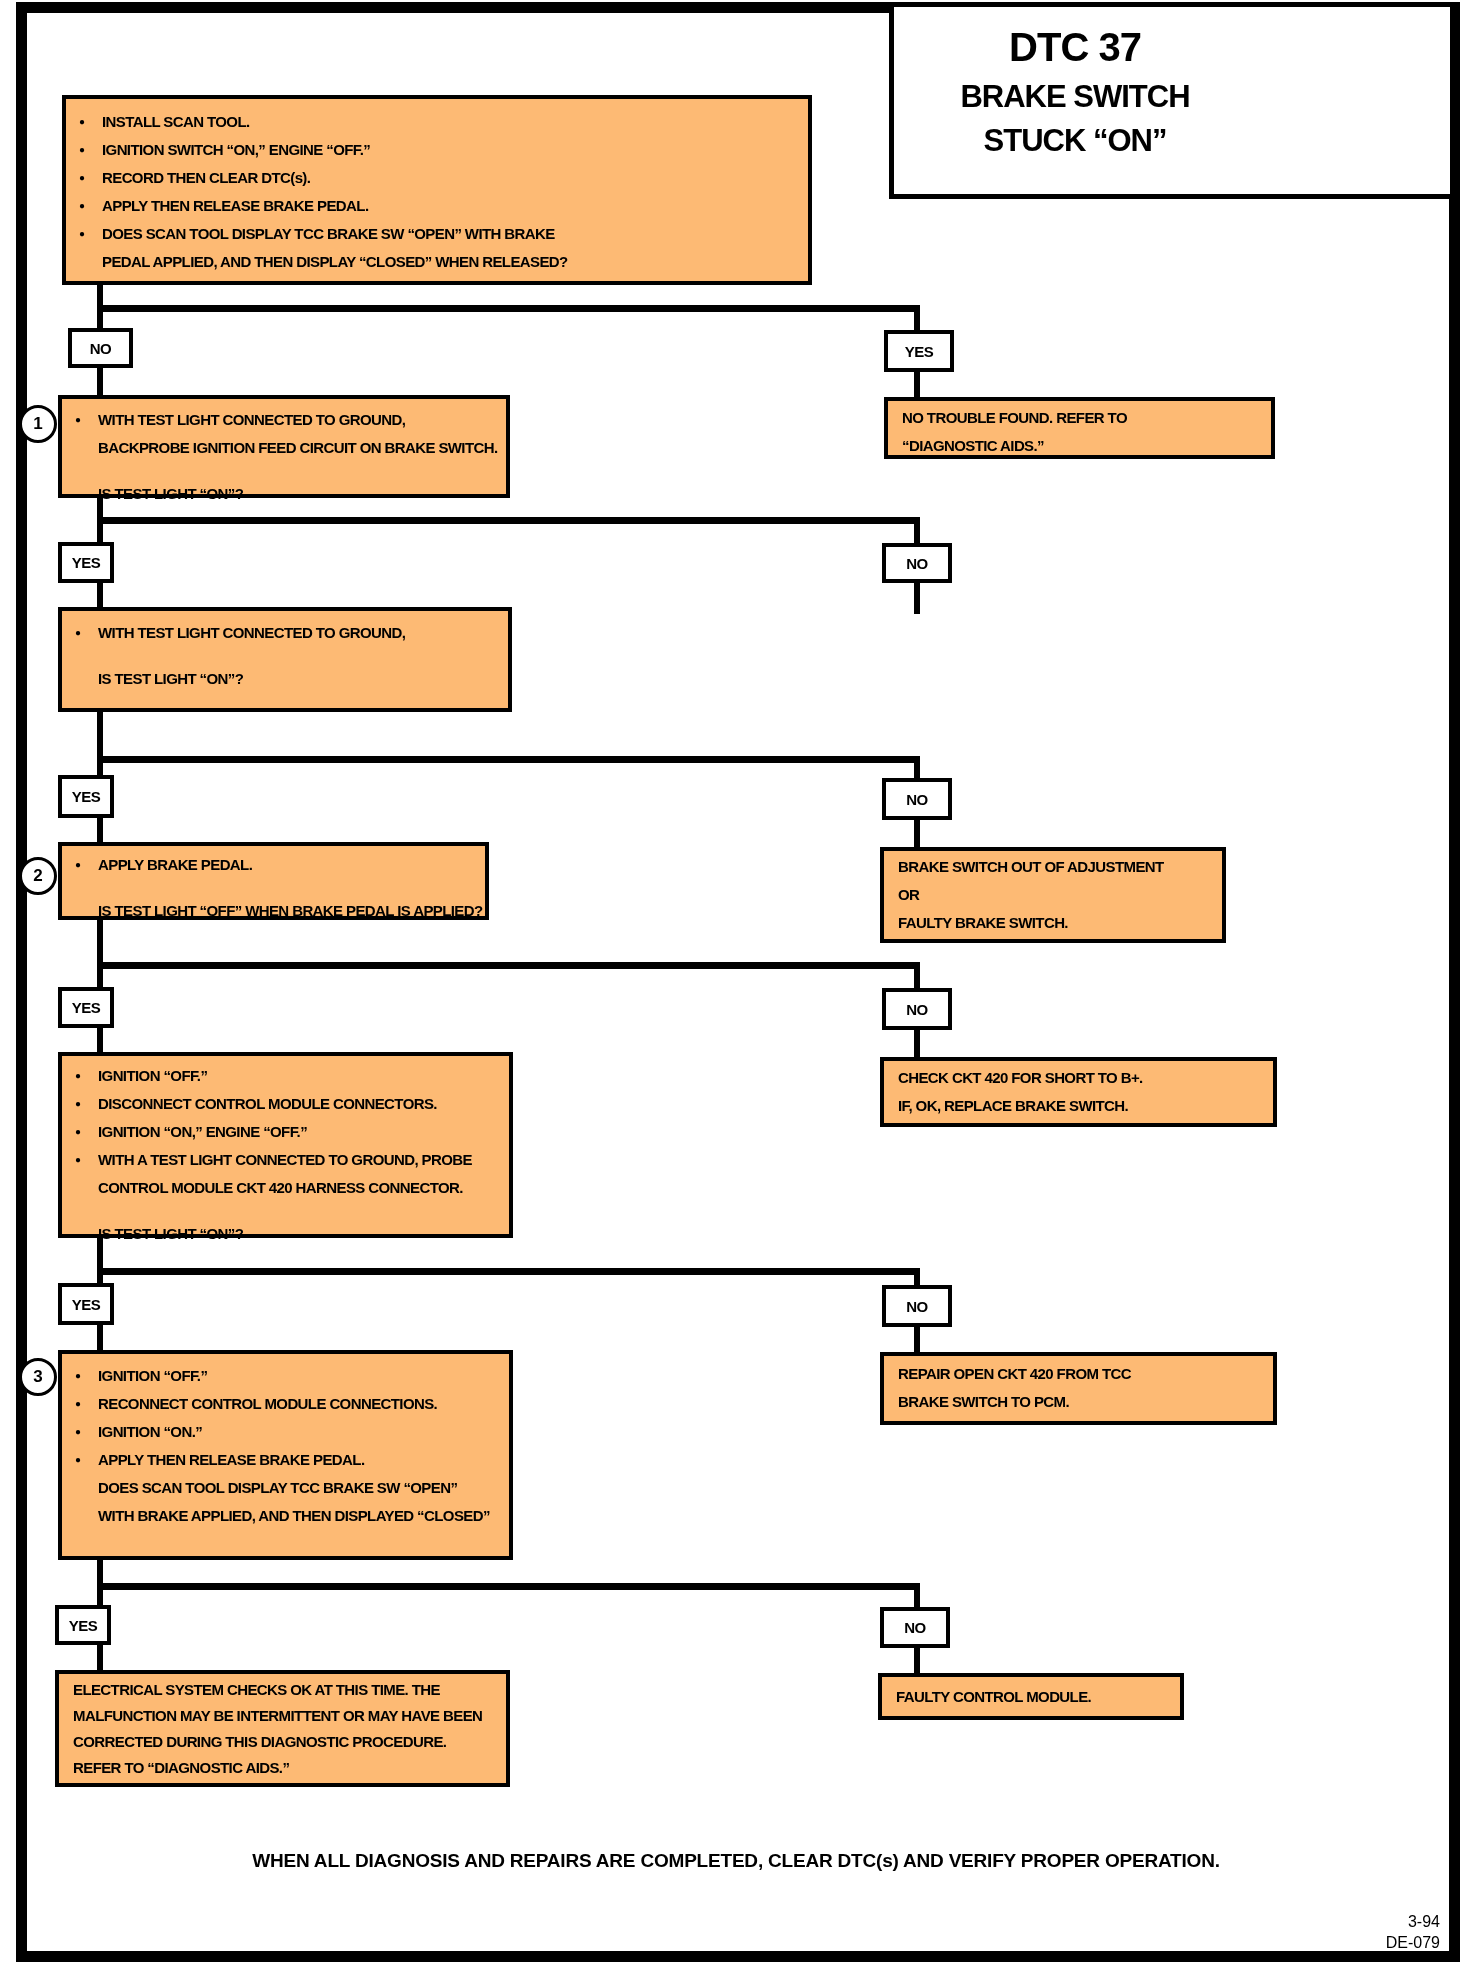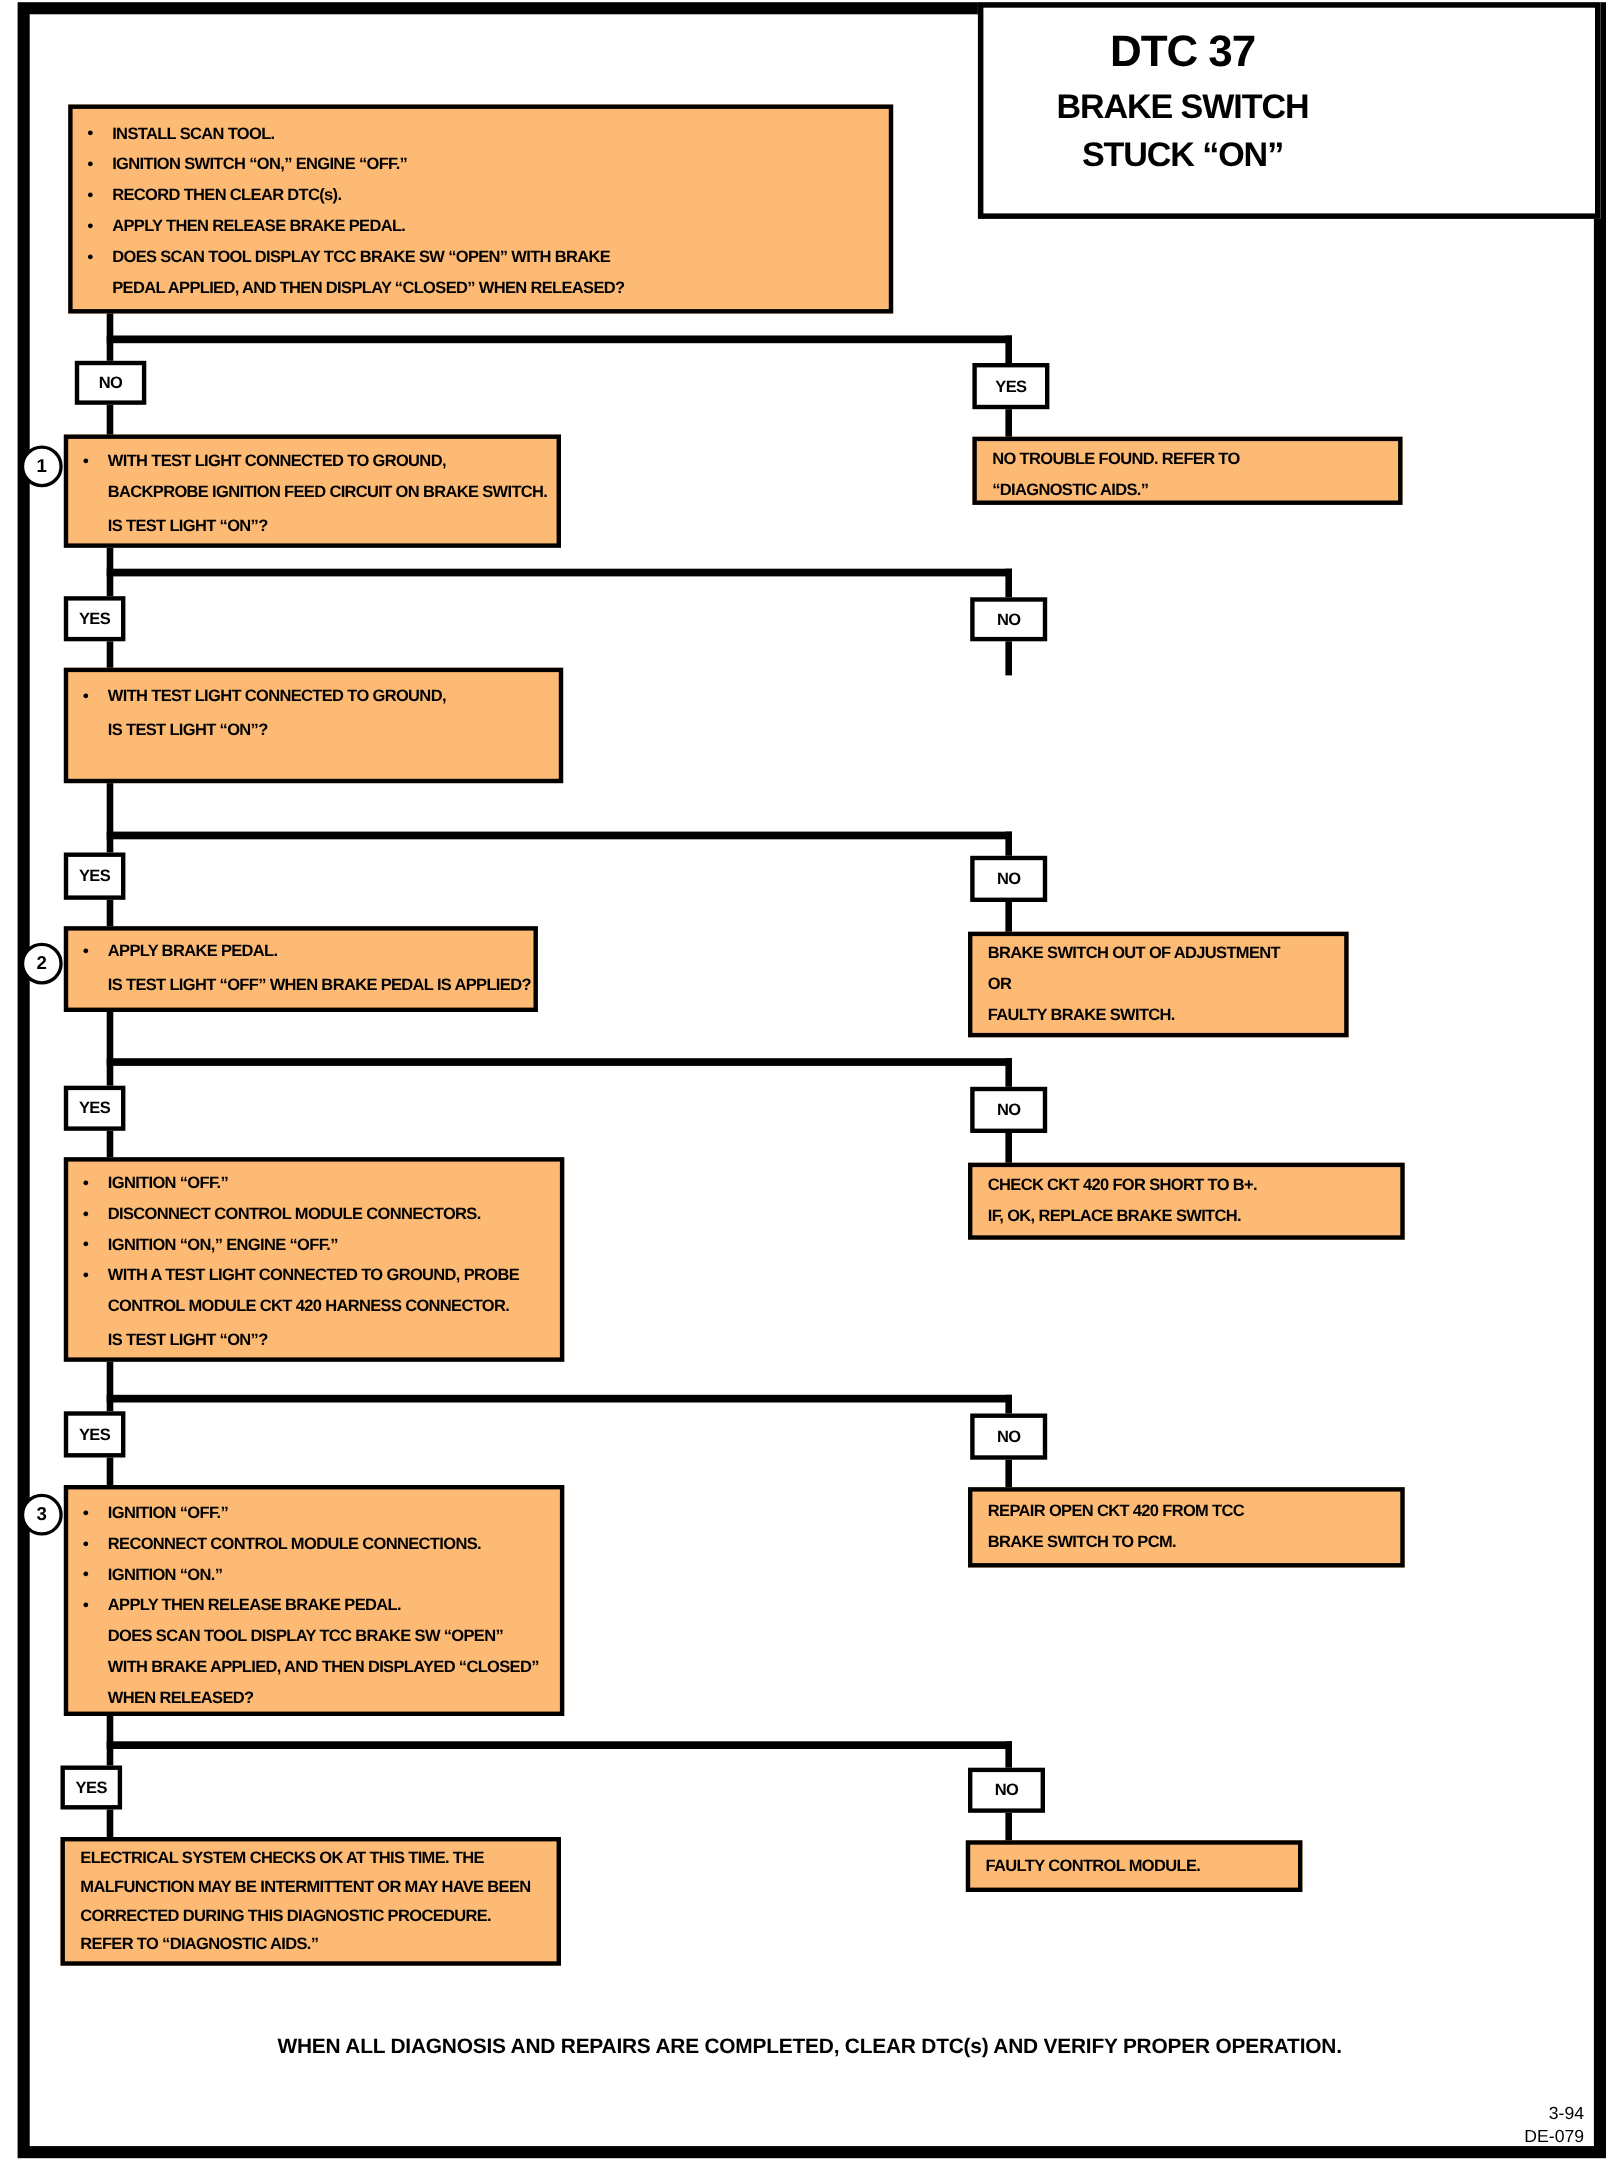--- a/index.html
+++ b/index.html
@@ -20,21 +20,21 @@
   .vl{position:absolute;width:6px;background:#000;}
   .hl{position:absolute;height:7px;background:#000;}
   
   .box{
     position:absolute;background:#fdba74;border:4px solid #000;
     box-sizing:border-box;font-size:15px;letter-spacing:-0.6px;line-height:28px;
   }
   .steps{padding-top:6px;}
   .ln{position:relative;padding-left:36px;white-space:nowrap;}
   .ln.b::before{content:"●";position:absolute;left:13px;top:0;font-size:10px;}
-  .ln.q{margin-top:3px;}
+  .ln.q{margin-top:18px;}
   .result{padding:3px 6px 0 14px;}
   .rln{white-space:nowrap;}
   .final-box{line-height:26px;padding-top:3px;}
   
   .lbl{
     position:absolute;background:#fff;border:4px solid #000;box-sizing:border-box;
     display:flex;align-items:center;justify-content:center;
     font-size:15px;letter-spacing:-0.5px;
   }
   
@@ -174,21 +174,20 @@
   <div class="lbl" style="left:882px;top:1285px;width:70px;height:42px">NO</div>
 
   <div class="marker" style="left:19px;top:1358px">3</div>
   <div class="box steps" style="left:58px;top:1350px;width:455px;height:210px;padding-top:8px">
     <div class="ln b">IGNITION “OFF.”</div>
     <div class="ln b">RECONNECT CONTROL MODULE CONNECTIONS.</div>
     <div class="ln b">IGNITION “ON.”</div>
     <div class="ln b">APPLY THEN RELEASE BRAKE PEDAL.</div>
     <div class="ln">DOES SCAN TOOL DISPLAY TCC BRAKE SW “OPEN”</div>
     <div class="ln">WITH BRAKE APPLIED, AND THEN DISPLAYED “CLOSED”</div>
-    <div class="ln">WHEN RELEASED?</div>
   </div>
 
   <div class="box result" style="left:880px;top:1352px;width:397px;height:73px;padding-top:4px">
     <div class="rln">REPAIR OPEN CKT 420 FROM TCC</div>
     <div class="rln">BRAKE SWITCH TO PCM.</div>
   </div>
 
   <div class="lbl" style="left:55px;top:1605px;width:56px;height:40px">YES</div>
   <div class="lbl" style="left:880px;top:1607px;width:70px;height:41px">NO</div>
 

